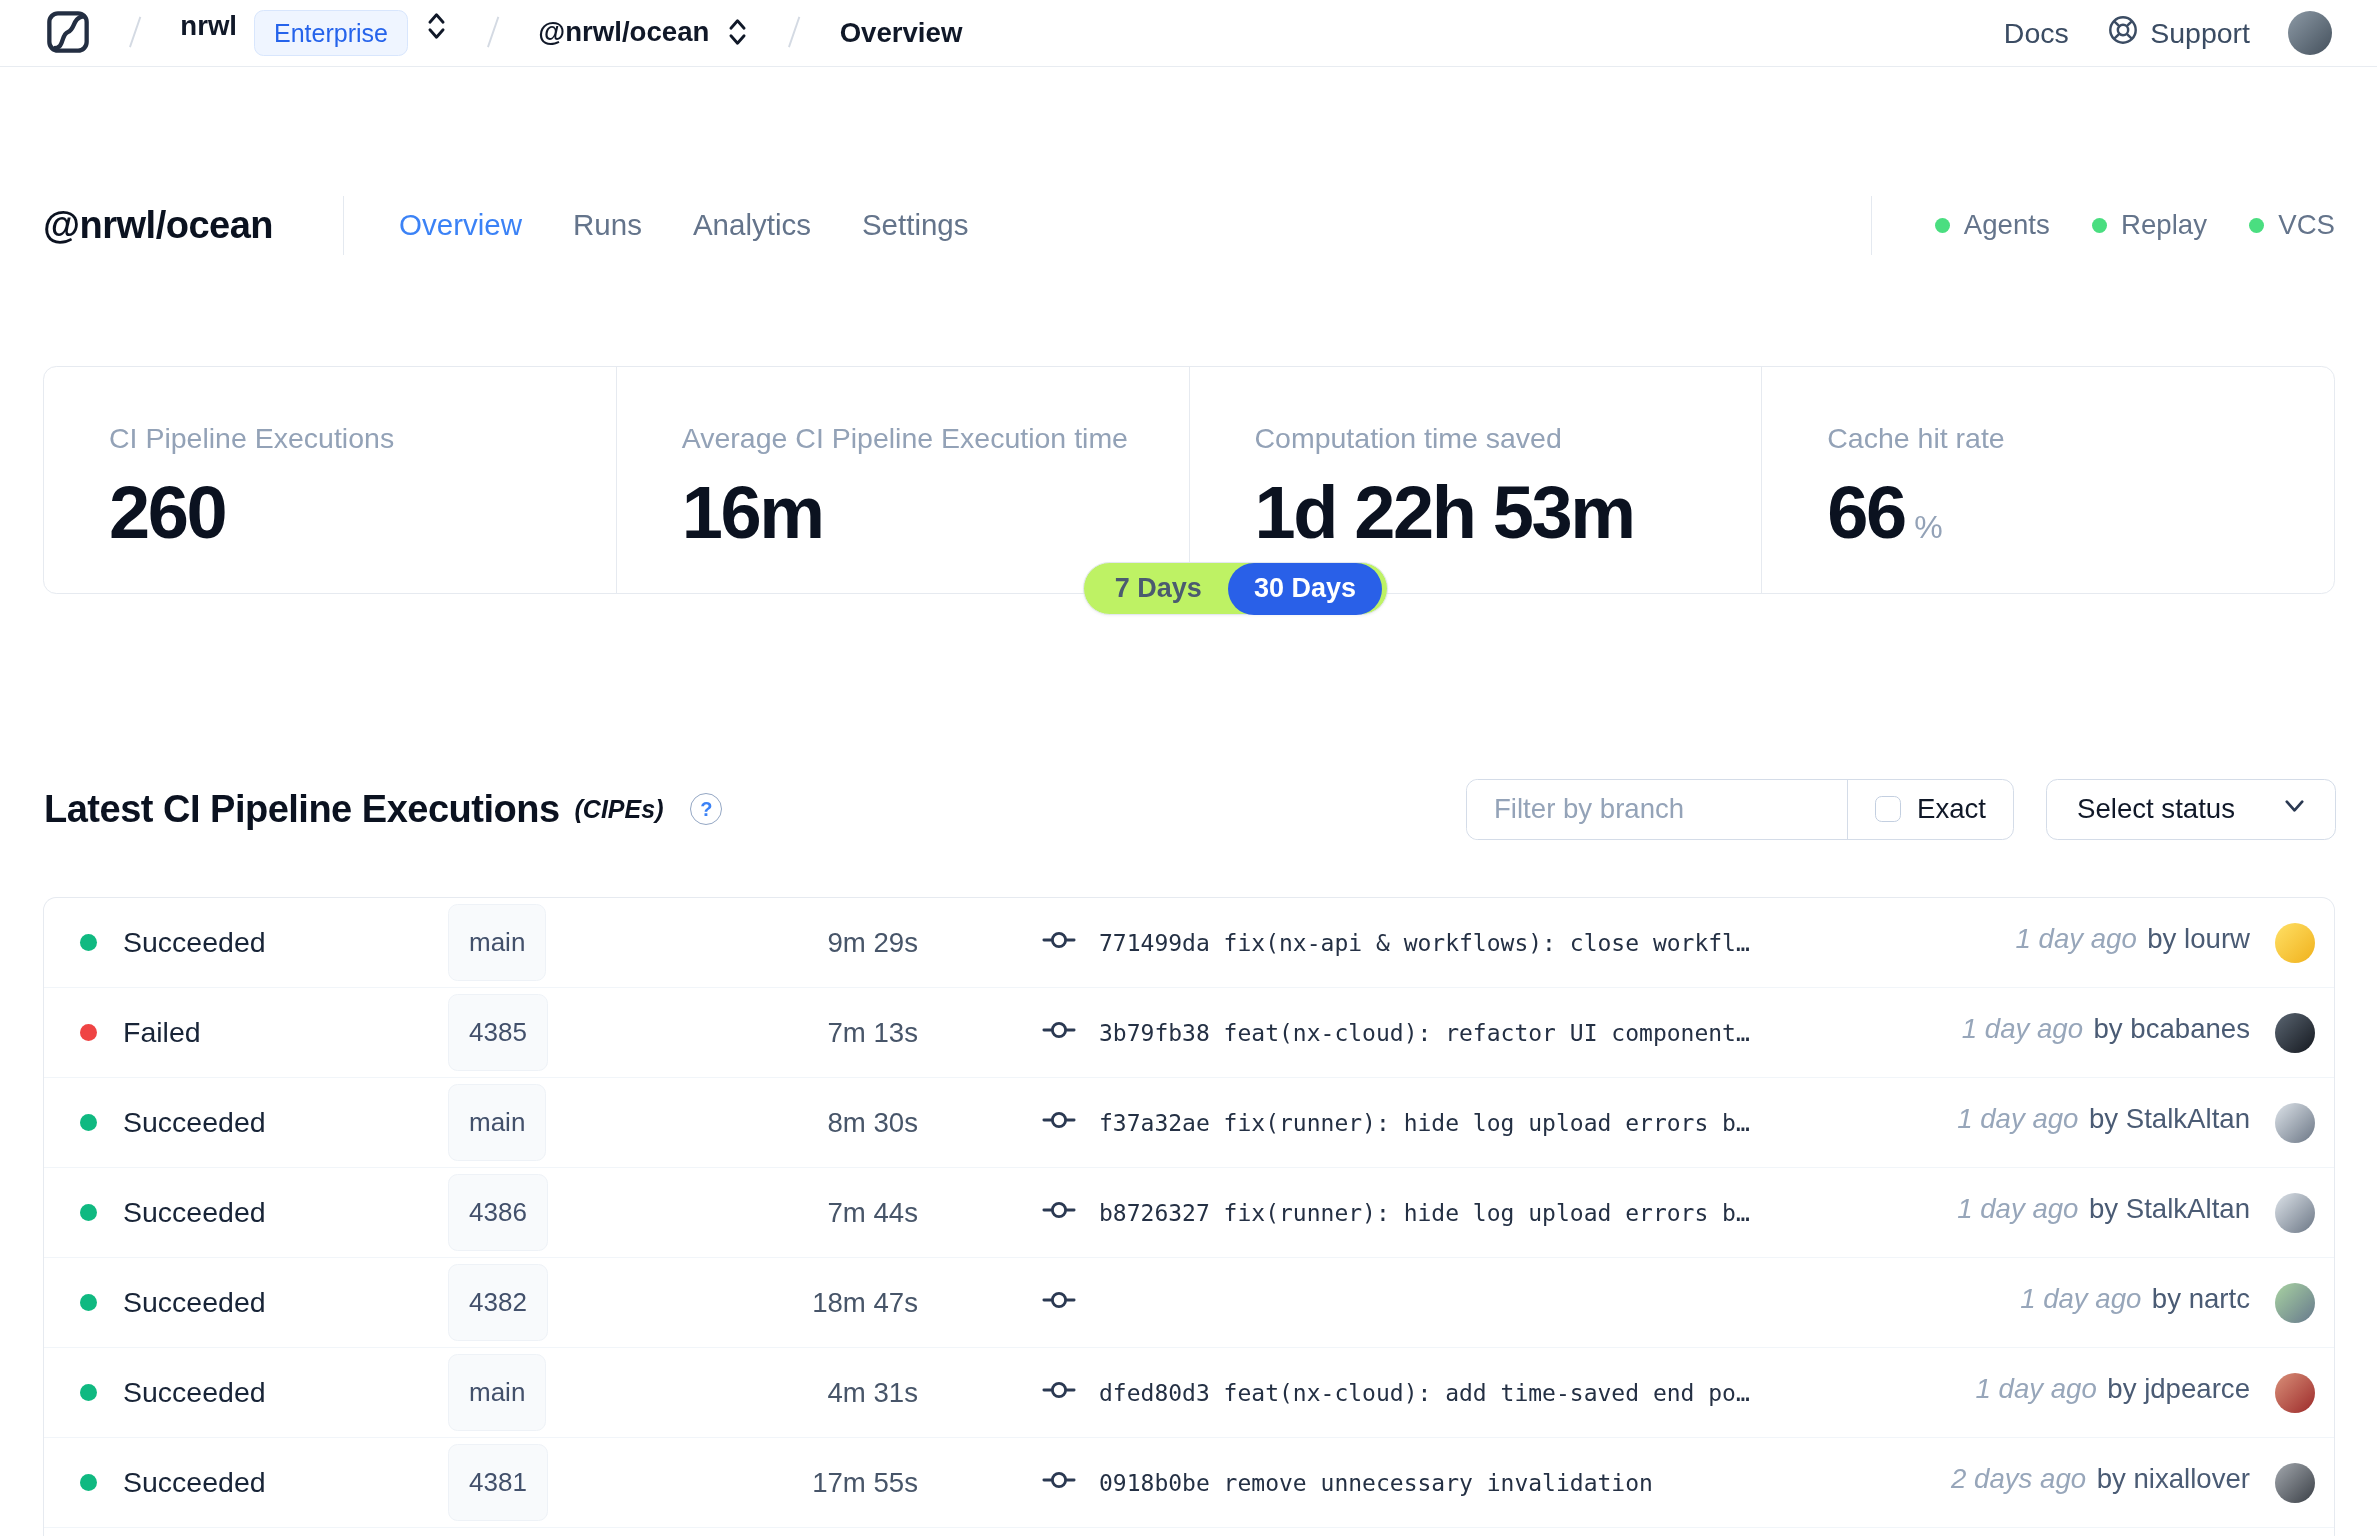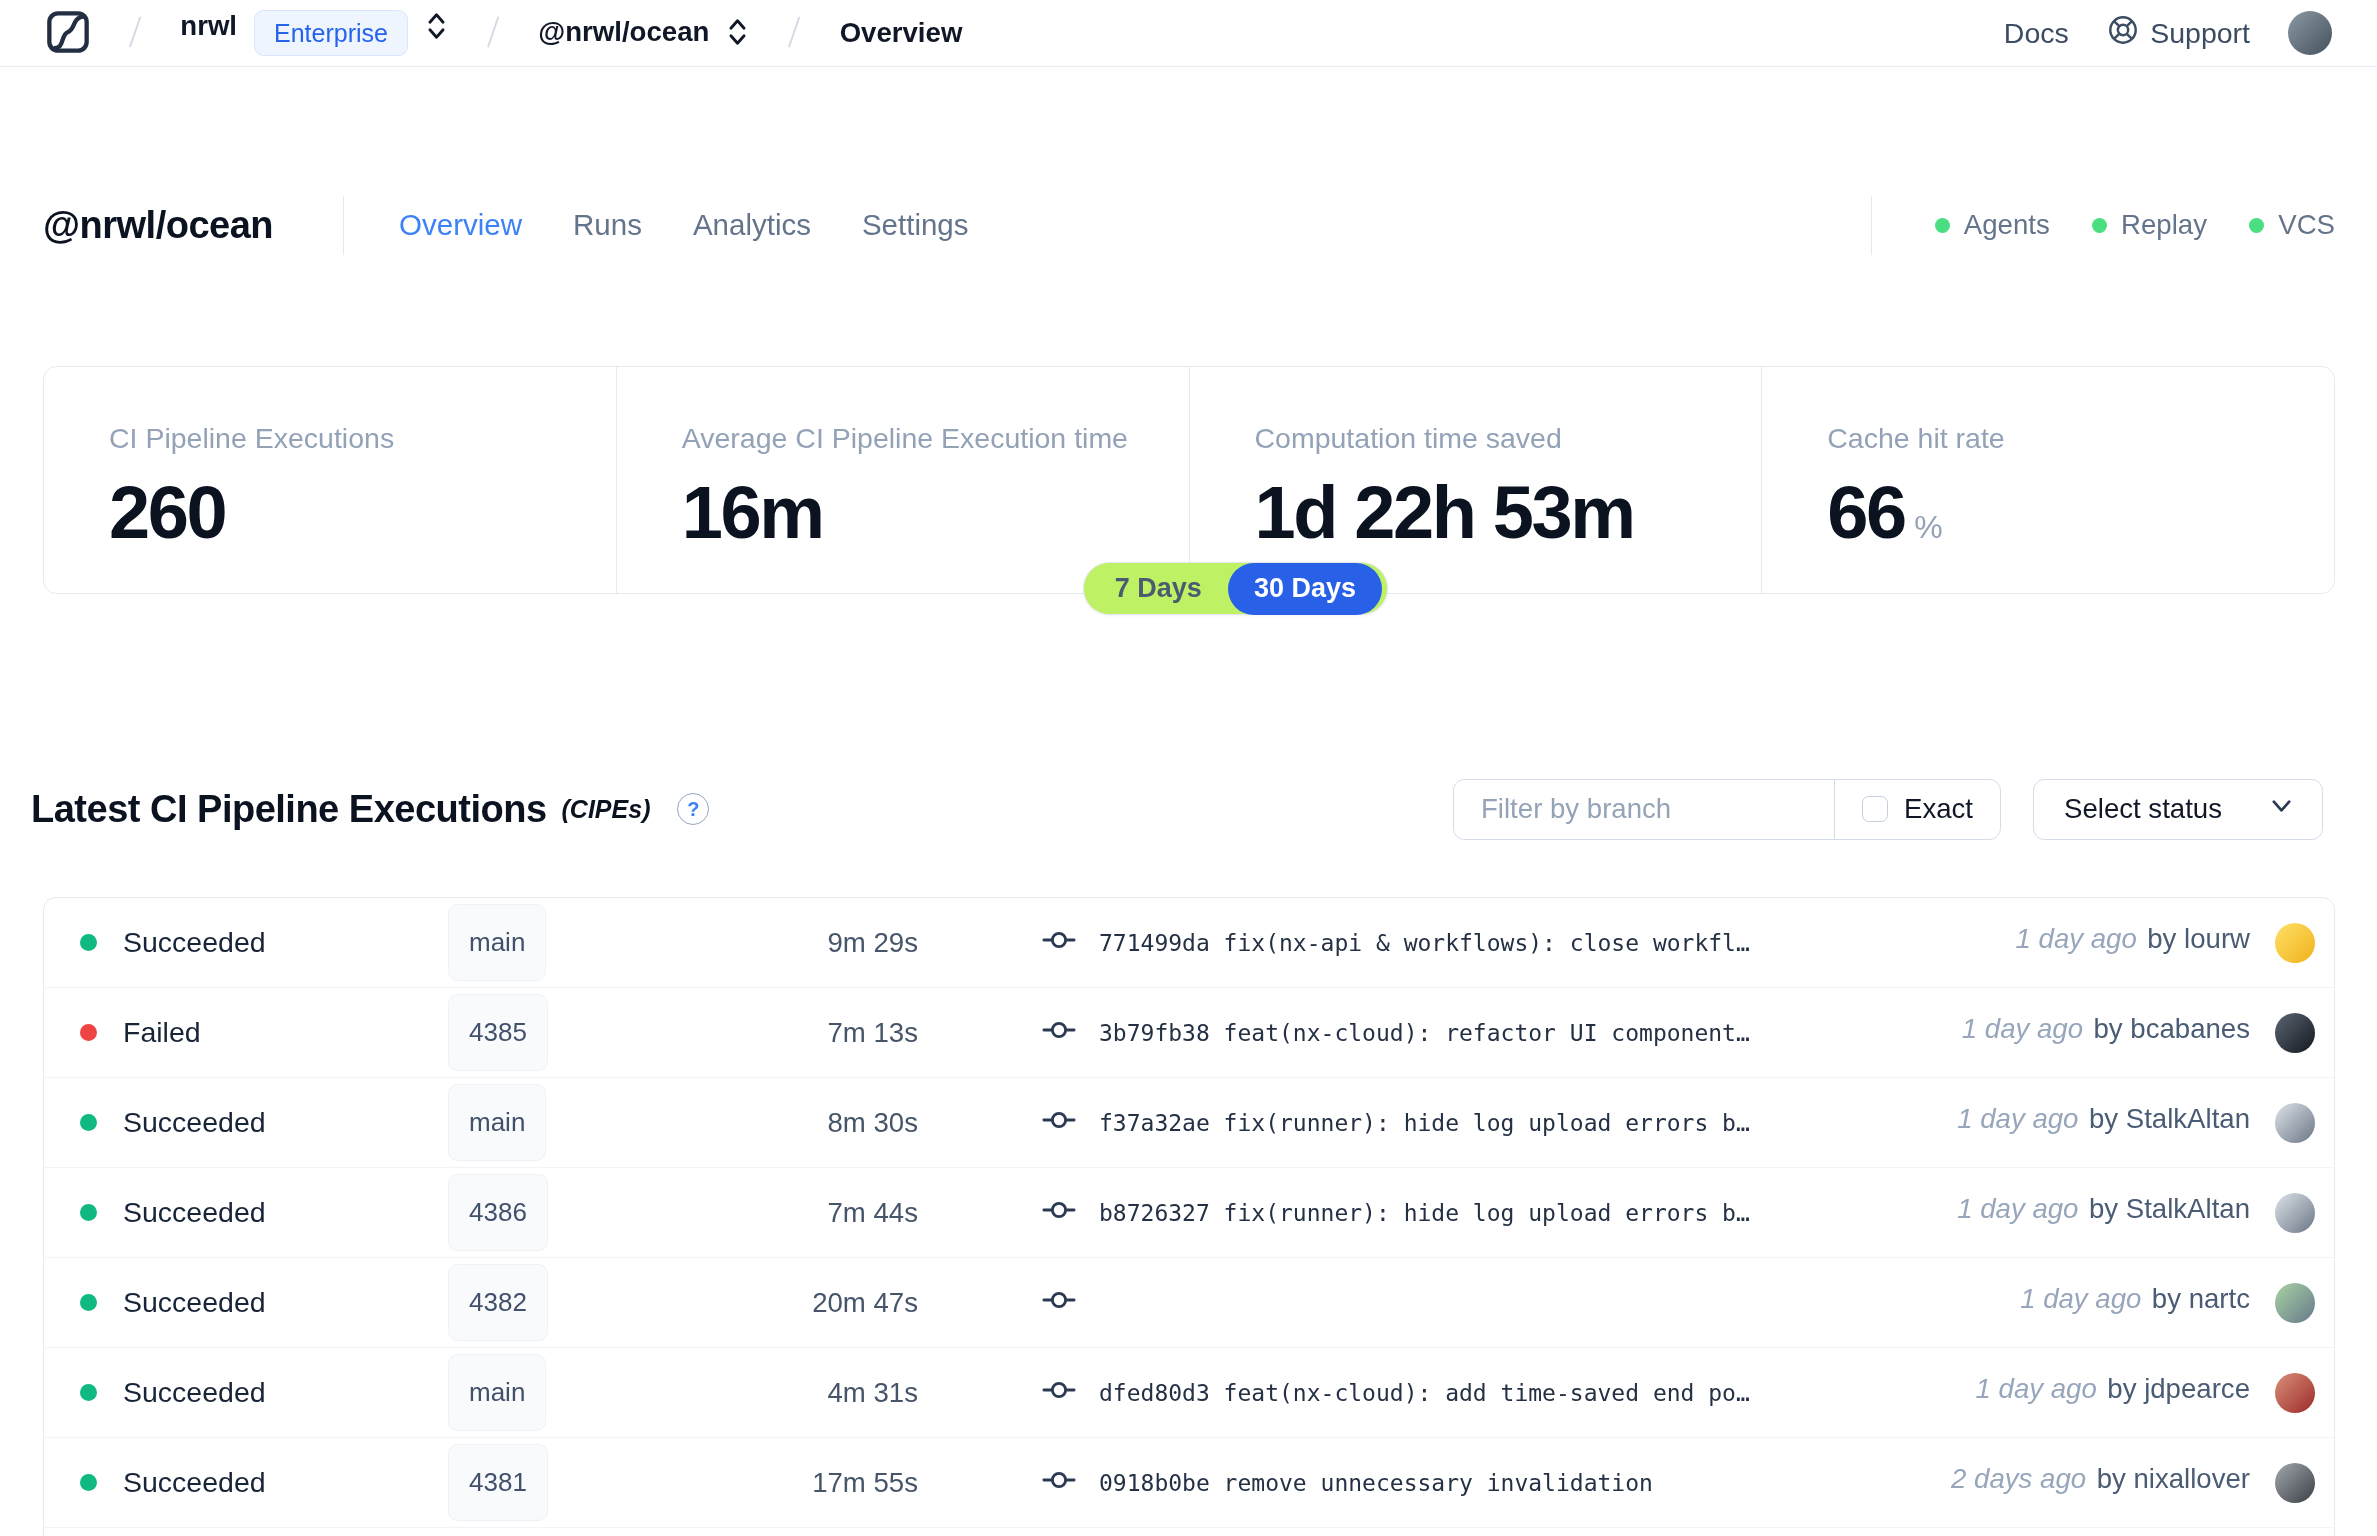--- a/index.html
+++ b/index.html
@@ -42,21 +42,21 @@
   .stat-suffix { font-size:32px; font-weight:400; letter-spacing:0; color:#93a2b7; margin-left:9.5px; }
 
   
   .range-toggle { position:absolute; top:562px; left:1083px; height:53px; background:#bef264;
     border:1px solid #e3e8ef; border-radius:32px; display:flex; align-items:center; padding:4.8px;
     box-shadow:0 1px 2.9px rgba(15,23,42,.05); }
   .range-opt { font-size:27px; font-weight:700; color:#4b5b70; padding:10.5px 26px; border-radius:27px; cursor:pointer; }
   .range-opt.on { background:#2960e8; color:#fff; }
 
   
-  .cipes-head { position:absolute; top:768px; left:31px; width:2292px; height:82px;
+  .cipes-head { position:absolute; top:768px; left:44px; width:2292px; height:82px;
     display:flex; align-items:center; }
   .cipes-title { font-size:38px; font-weight:700; letter-spacing:-0.5px; color:#0b1220; }
   .cipes-suffix { font-size:25px; font-style:italic; font-weight:600; margin-left:15px; color:#0b1220; }
   .help-circle { width:32px; height:32px; border-radius:50%; border:1.9px solid #94a7c4; margin-left:27px;
     display:flex; align-items:center; justify-content:center; font-size:20px; font-weight:700; color:#3b82f6; cursor:pointer; }
   .filters { margin-left:auto; display:flex; align-items:center; gap:32px; }
   .filter-group { height:61px; border:1px solid #d4dce8; border-radius:11.4px; display:flex; align-items:stretch; background:#fff; }
   .branch-input { width:380px; border:none; outline:none; font-size:27.6px; padding:0 27px;
     font-family:"Liberation Sans",sans-serif; color:#0f172a; border-radius:11.4px; }
   .branch-input::placeholder { color:#94a3b8; }
@@ -345,21 +345,21 @@
     </div>
 
     <div class="row">
       <span class="c-status">
         <span class="dot" style="background: rgb(16, 185, 129);"></span>
         <span class="status-text">Succeeded</span>
       </span>
       <span class="c-branch">
         <span class="badge">4382</span>
       </span>
-      <span class="c-duration">20m 47s</span>
+      <span class="c-duration">18m 47s</span>
       <span class="c-commit">
         <span>
           <svg width="34" height="34" viewBox="0 0 36 36" fill="none">
             <circle cx="18" cy="18" r="7" stroke="#2b3952" stroke-width="3"></circle>
             <line x1="2" y1="18" x2="10" y2="18" stroke="#2b3952" stroke-width="3" stroke-linecap="round"></line>
             <line x1="26" y1="18" x2="34" y2="18" stroke="#2b3952" stroke-width="3" stroke-linecap="round"></line>
           </svg>
         </span>
       </span>
       <span class="c-meta">

